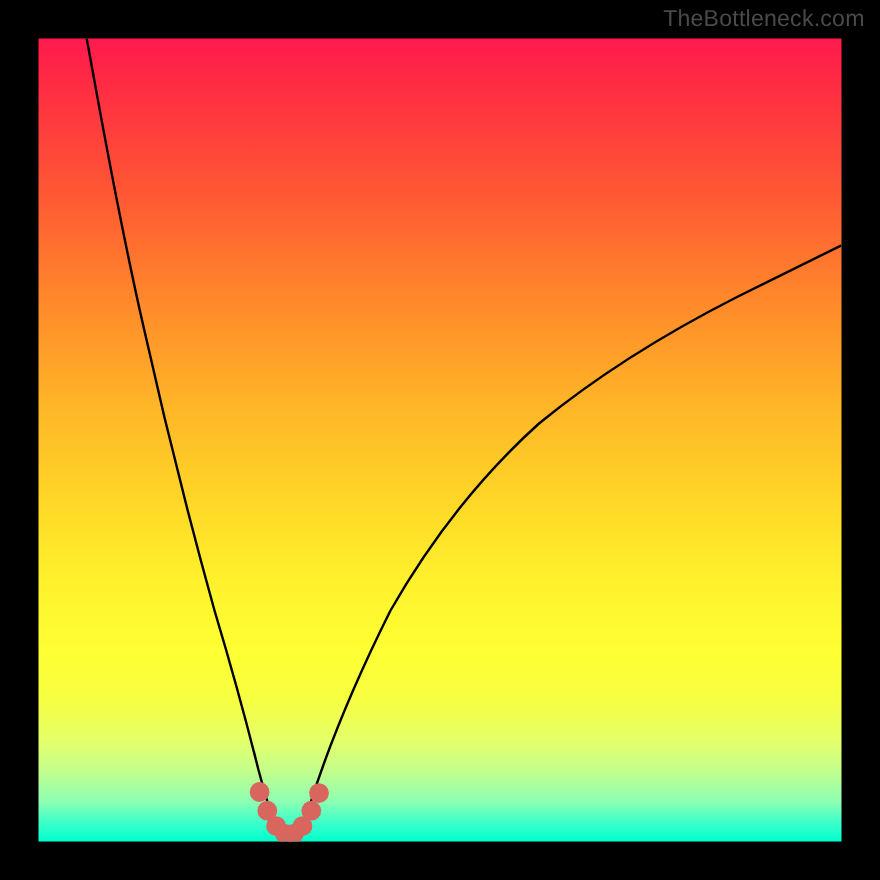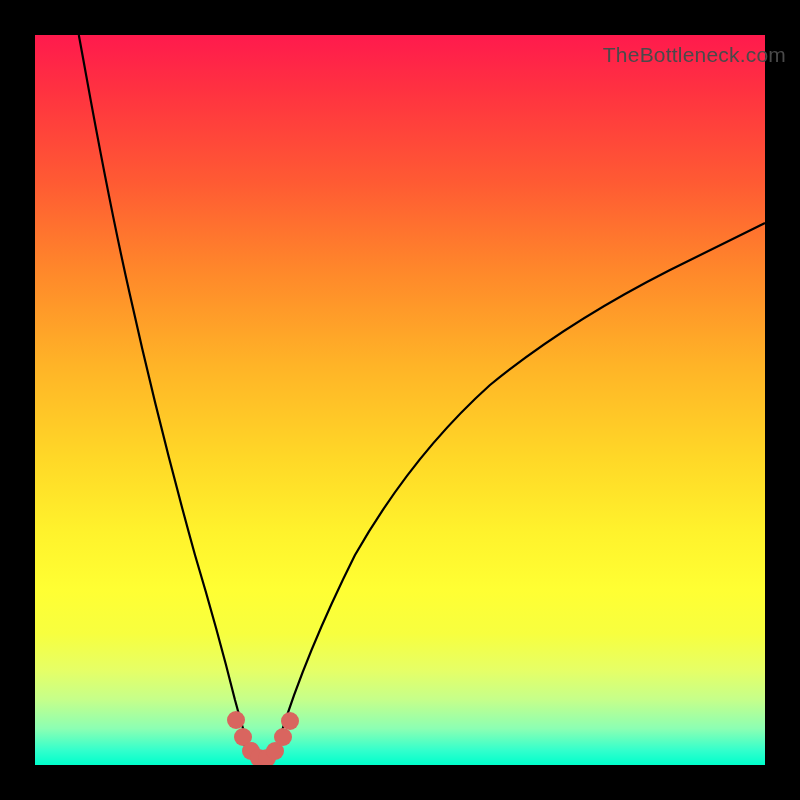--- a/index.html
+++ b/index.html
@@ -53,21 +53,20 @@
     pointer-events: none;
   }
   #watermark {
     position: absolute;
     top: 6px;
     right: 14px;
     color: #4a4a4a;
     font-size: 21px;
     font-weight: 400;
     letter-spacing: 0.2px;
-    margin-top: 37px;
   }
 </style>
 </head>
 <body>
 
 <div id="frame">
   <div id="plot"></div>
 
   <svg id="curves" viewBox="0 0 730 730" preserveAspectRatio="none">
 

